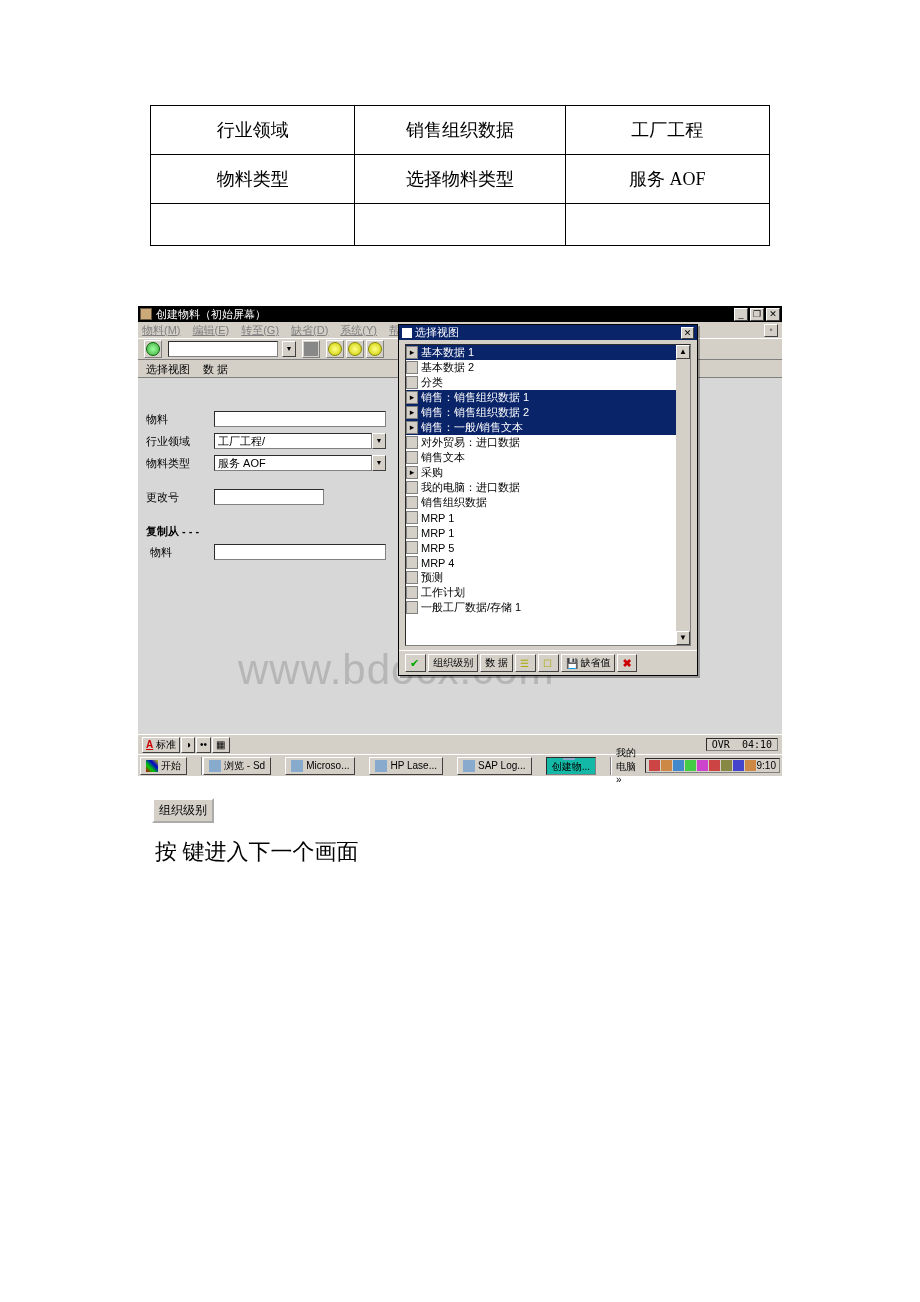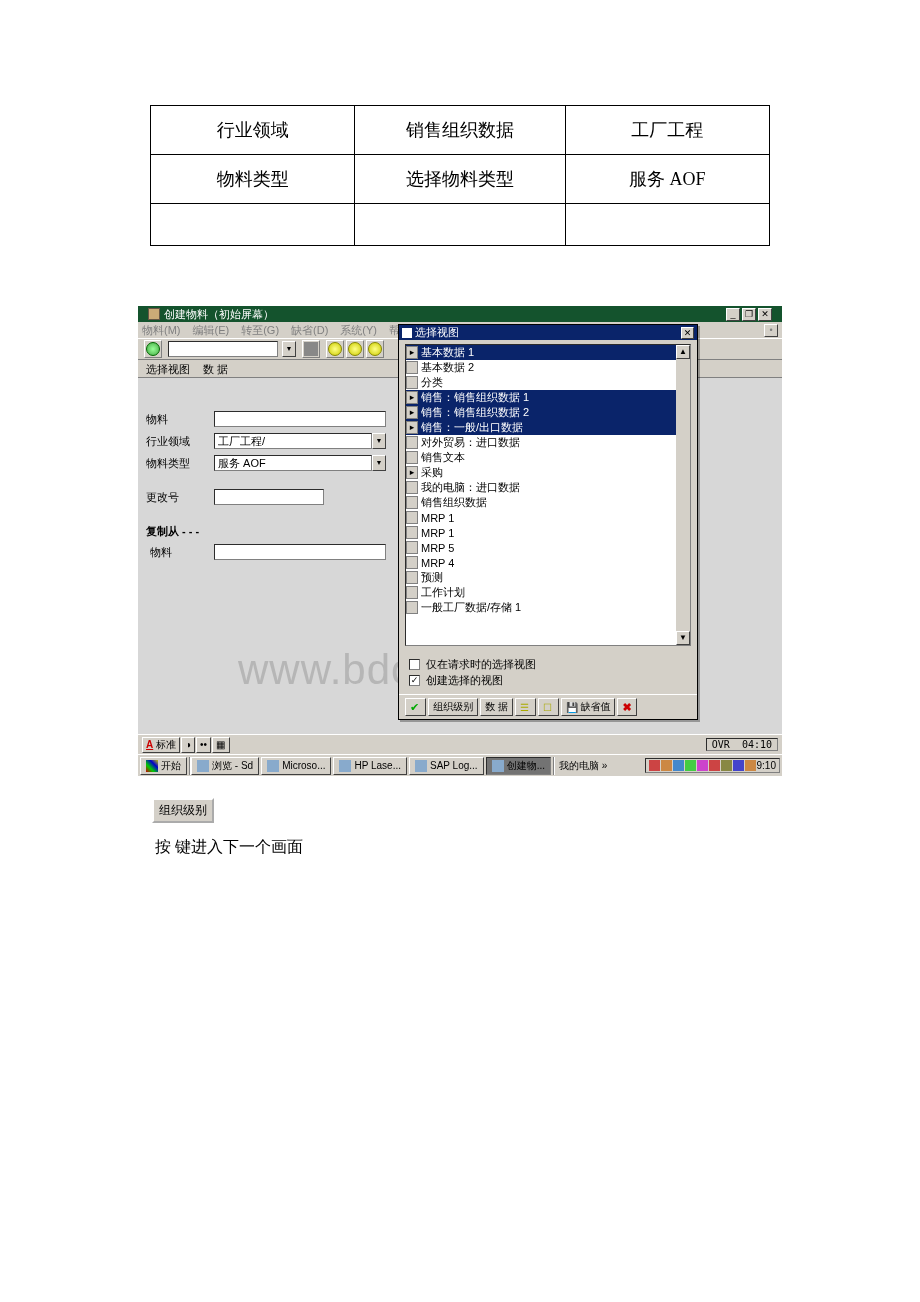--- a/index.html
+++ b/index.html
@@ -31,26 +31,26 @@
       position: relative;
     }
     .sap-window {
       width: 644px;
       background: #d7d7d7;
       font-family: "SimSun", Arial, sans-serif;
       font-size: 11px;
       position: relative;
     }
     .titlebar {
-      background: #14532d;
+      background: #000000;
       color: #fff;
       height: 16px;
       display: flex;
       align-items: center;
-      padding: 0 10px;
+      padding: 0 2px;
       font-size: 11px;
     }
     .titlebar .icon {
       width: 12px; height: 12px;
       background: #ca7;
       margin-right: 4px;
       border: 1px solid #654;
     }
     .titlebar .title { flex: 1; }
     .titlebar .winbtns { display: flex; gap: 2px; }
@@ -67,21 +67,21 @@
     }
     .menubar {
       background: #d4d0c8;
       height: 16px;
       display: flex;
       align-items: center;
       padding: 0 4px;
       font-size: 11px;
       color: #808080;
     }
-    .menubar span { margin-right: 12px; }
+    .menubar span { margin-right: 12px; text-decoration: underline; }
     .x2btn {
       margin-left: auto;
       width: 14px; height: 13px;
       background: #d4d0c8;
       border: 1px solid #fff;
       border-right-color: #404040;
       border-bottom-color: #404040;
       font-size: 9px;
       text-align: center;
       line-height: 11px;
@@ -316,27 +316,28 @@
       font-size: 10px;
     }
     .tkbtn {
       height: 18px;
       padding: 0 5px;
       background: #d4d0c8;
       border: 1px solid #fff;
       border-right-color:#404040;
       border-bottom-color:#404040;
       font-size:10px;
-      margin-right: 2px;
+      margin-right: 14px;
       display:flex;align-items:center;
       white-space:nowrap;
     }
     .tkbtn.active {
       border: 1px inset #808080;
-      background: #737373;
+      background: #14b8a6;
+      flex-direction: column;
     }
     .tkbtn .tic {
       width: 12px; height: 12px; margin-right: 3px;
     }
     .tray {
       display:flex; align-items:center; gap:1px;
       margin-left:auto;
       border:1px inset #808080;
       padding:1px 3px;
       font-size:10px;
@@ -346,21 +347,21 @@
     .button-img {
       margin: 22px 0 0 152px;
       display: inline-block;
       padding: 2px 5px;
       background: #d4d0c8;
       border: 2px outset #fff;
       font-size: 12px;
     }
     .instruction {
       margin: 14px 0 0 155px;
-      font-size: 16px;
+      font-size: 22px;
     }
     .watermark {
       position: absolute;
       left: 100px;
       top: 340px;
       font-size: 42px;
       color: rgba(120,120,120,0.35);
       font-family: Arial, sans-serif;
       pointer-events: none;
       letter-spacing: 1px;
@@ -496,21 +497,21 @@
               <div class="lrow sel">
                 <div class="mk">▸</div>
                 <div class="txt">销售：销售组织数据 1</div>
               </div>
               <div class="lrow sel">
                 <div class="mk">▸</div>
                 <div class="txt">销售：销售组织数据 2</div>
               </div>
               <div class="lrow sel">
                 <div class="mk">▸</div>
-                <div class="txt">销售：一般/出口数据</div>
+                <div class="txt">销售：一般/销售文本</div>
               </div>
               <div class="lrow">
                 <div class="mk"></div>
                 <div class="txt">对外贸易：进口数据</div>
               </div>
               <div class="lrow">
                 <div class="mk"></div>
                 <div class="txt">销售文本</div>
               </div>
               <div class="lrow">
@@ -550,30 +551,20 @@
                 <div class="txt">工作计划</div>
               </div>
               <div class="lrow">
                 <div class="mk"></div>
                 <div class="txt">一般工厂数据/存储 1</div>
               </div>
             </div>
           <div class="scrollbar">
             <div class="sb-btn">▲</div>
             <div class="sb-btn down">▼</div>
-          </div>
-        </div>
-        <div class="checks">
-          <div class="ck">
-            <div class="box"></div>
-            <span>仅在请求时的选择视图</span>
-          </div>
-          <div class="ck">
-            <div class="box">✓</div>
-            <span>创建选择的视图</span>
           </div>
         </div>
         <div class="dlg-buttons">
           <div class="dbtn">
               <span class="gic">✔</span>
             </div>
           <div class="dbtn">组织级别</div>
           <div class="dbtn">数 据</div>
           <div class="dbtn">
               <span class="yic">☰</span>

